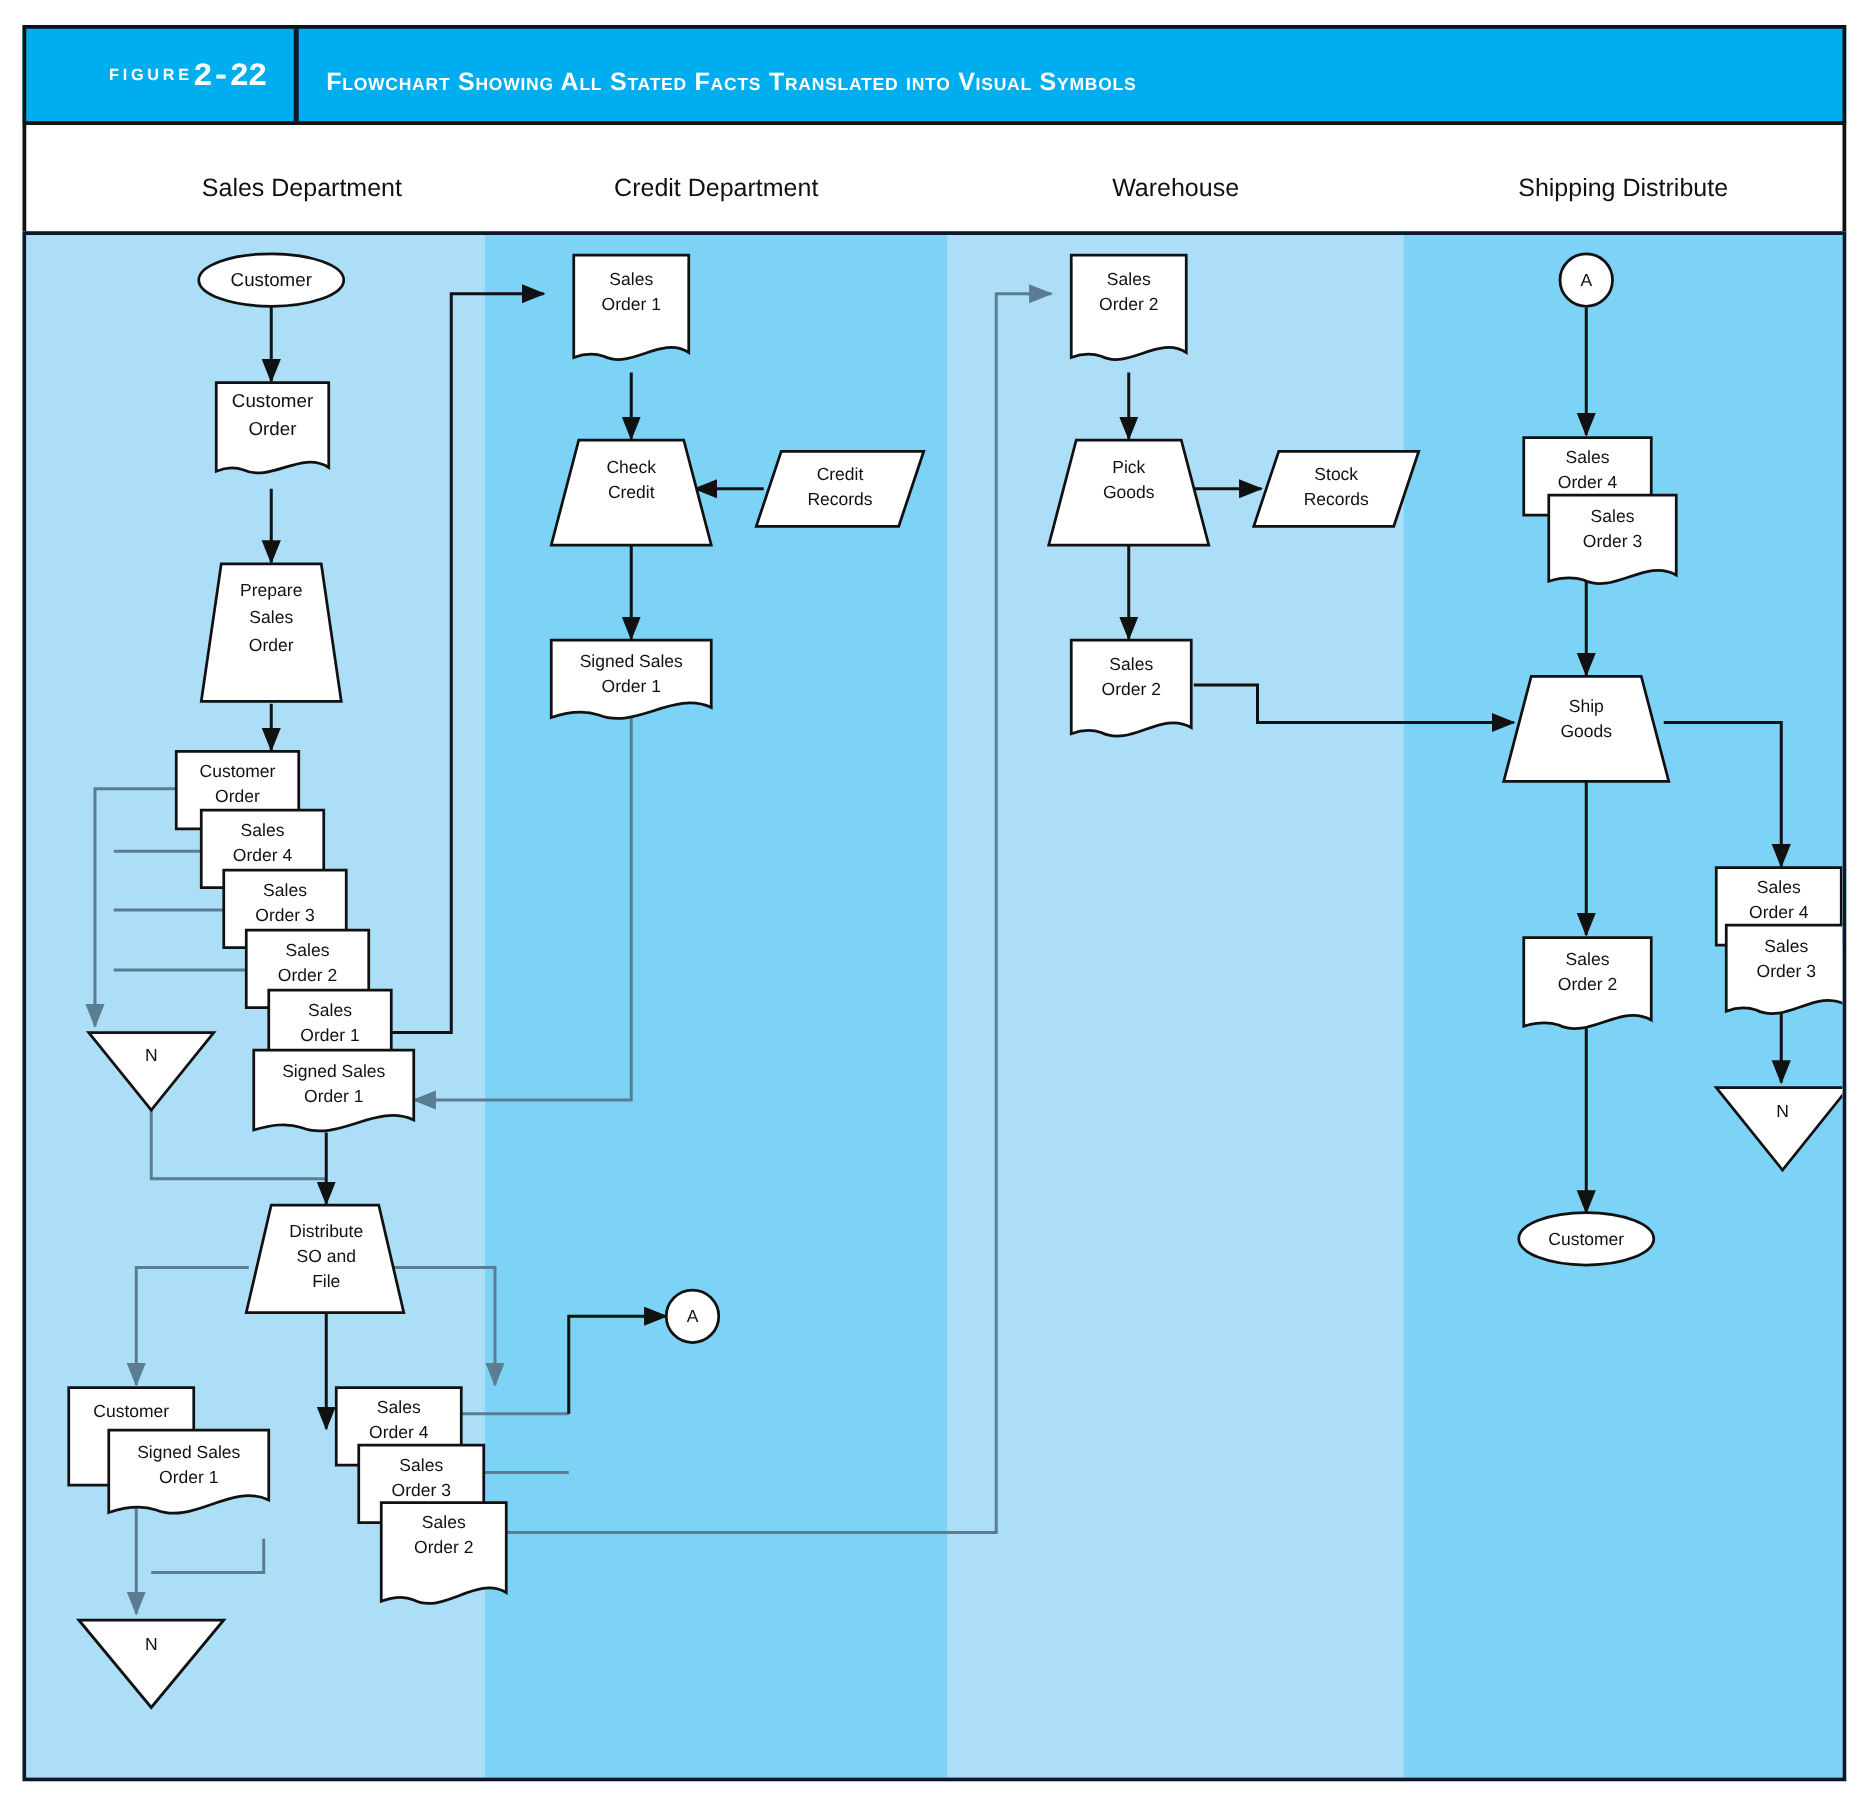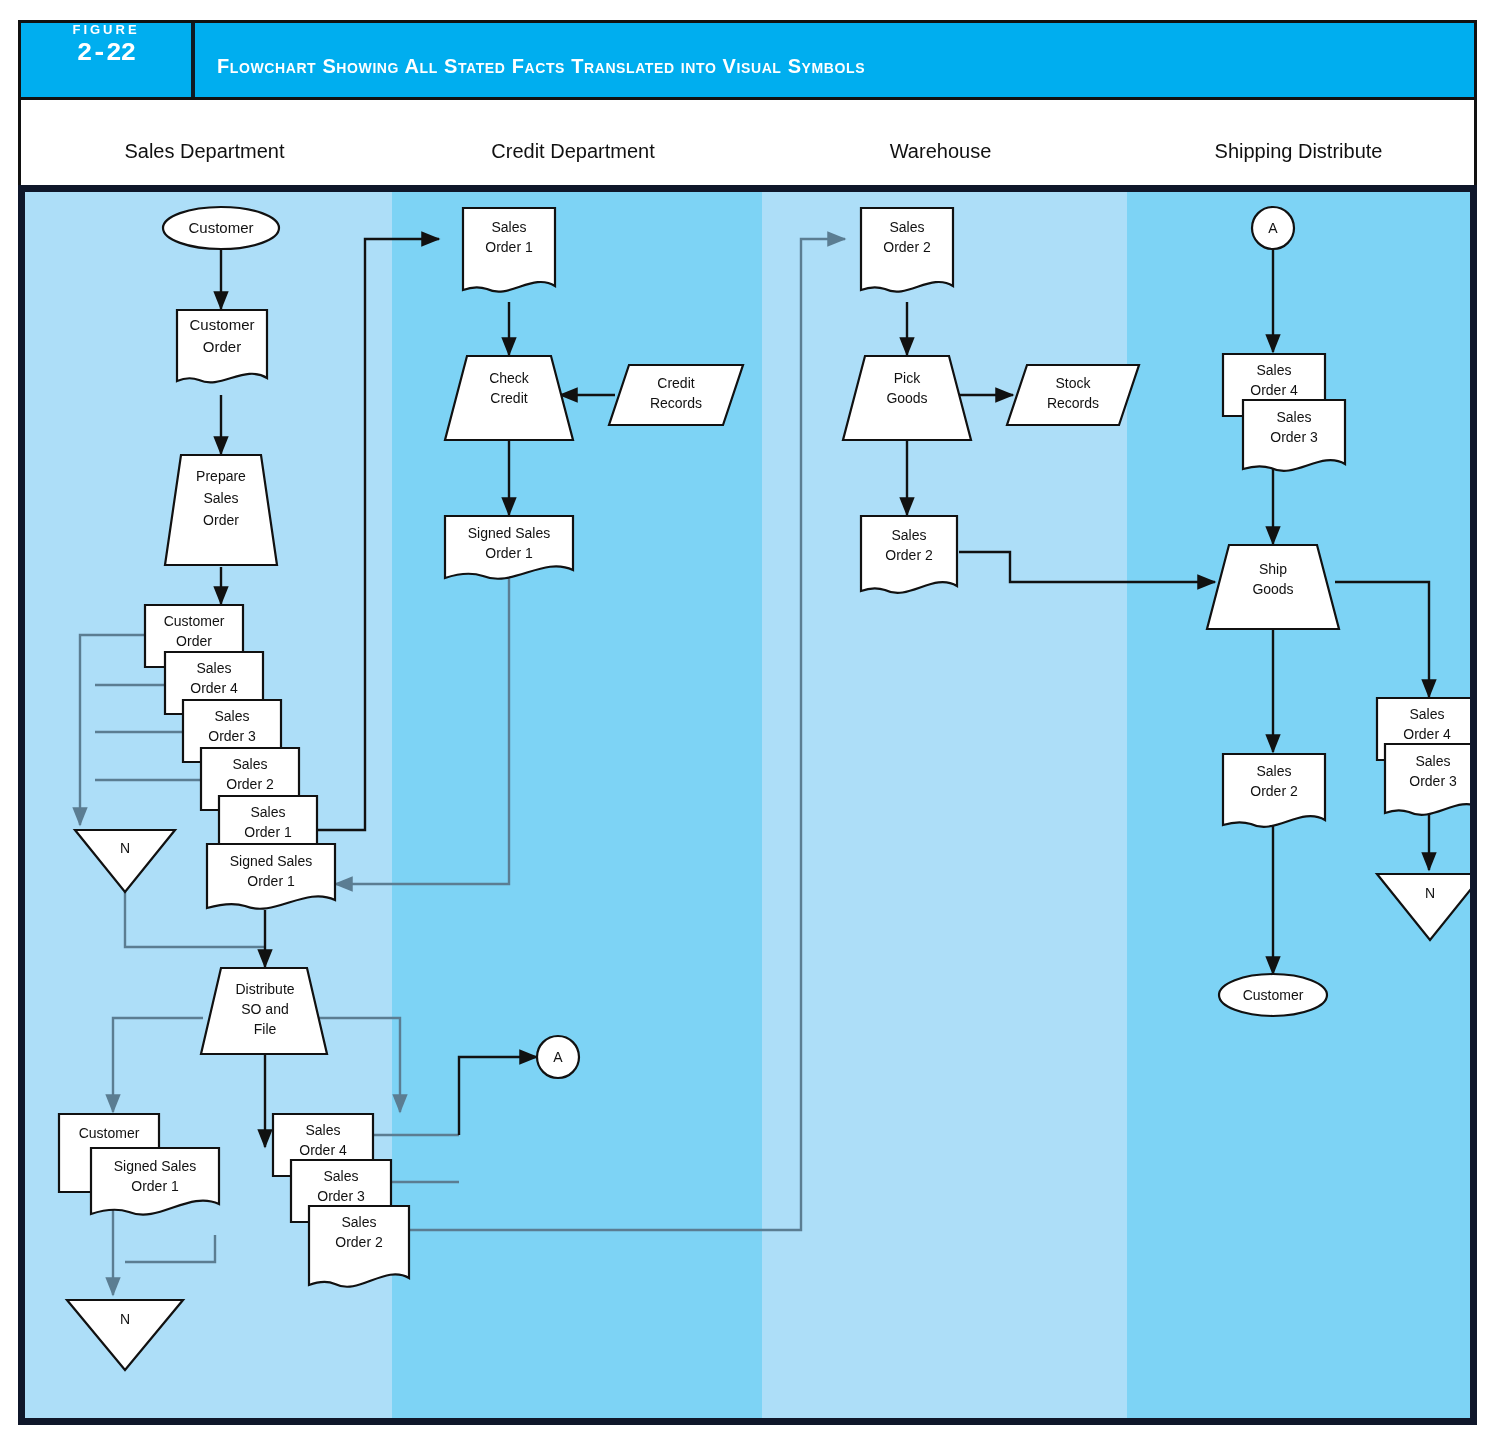--- a/index.html
+++ b/index.html
@@ -2,35 +2,35 @@
 <html><head>
 <meta charset="utf-8">
 <style>
   html,body{margin:0;padding:0;background:#ffffff;}
   body{font-family:"Liberation Sans",sans-serif;}
   #page{position:relative;width:1495px;height:1448px;background:#ffffff;overflow:hidden;}
 
   
   #figure-header{position:absolute;left:18px;top:20px;width:1459px;height:80px;
      background:#00AEEF;border:3px solid #111;box-sizing:border-box;display:flex;align-items:stretch;}
-  #figure-number-cell{width:170px;border-right:4px solid #0e1a24;display:flex;flex-direction:column;
-     align-items:center;color:#ffffff;}
+  #figure-number-cell{width:170px;border-right:4px solid #0e1a24;display:flex;flex-direction:row;
+     align-items:center;justify-content:center;color:#ffffff;padding-left:44px;}
   #figure-word{font-size:13px;font-weight:bold;letter-spacing:3px;line-height:1.1;}
   #figure-num{font-size:26px;font-weight:bold;letter-spacing:-1px;line-height:1.1;margin-top:2px;font-family:Liberation Mono, monospace;}
   #figure-title{flex:1;display:flex;align-items:center;padding-left:22px;color:#ffffff;
      font-size:20px;font-weight:bold;letter-spacing:.6px;font-variant:small-caps;margin-top:12px;}
 
   
   #column-header-strip{position:absolute;left:18px;top:100px;width:1459px;height:85px;
      background:#ffffff;border-left:3px solid #111;border-right:3px solid #111;box-sizing:border-box;}
   .col-label{position:absolute;top:40px;text-align:center;font-size:20px;color:#111;white-space:nowrap;}
 
   
   #chart-body{position:absolute;left:18px;top:185px;width:1459px;height:1240px;
-     border:7px solid #0f172a;box-sizing:border-box;background:#ADDEF8;overflow:hidden;}
+     border:3px solid #0f172a;box-sizing:border-box;background:#ADDEF8;overflow:hidden;}
   .swim-band{position:absolute;top:0;bottom:0;}
   #flow-svg{position:absolute;left:0;top:0;}
 
   .node-text{font-family:"Liberation Sans",sans-serif;font-size:15px;fill:#111;
      text-anchor:middle;dominant-baseline:middle;}
   .node-text.small{font-size:14px;}
   .shape{fill:#ffffff;stroke:#111;stroke-width:2.2;}
   .conn{stroke:#111;stroke-width:2.4;fill:none;}
   .conn.grey{stroke:#5b7d92;stroke-width:2.4;}
 </style>
@@ -41,21 +41,21 @@
 
   <div id="figure-header">
     <div id="figure-number-cell">
       <div id="figure-word">FIGURE</div>
       <div id="figure-num">2-22</div>
     </div>
     <div id="figure-title">Flowchart Showing All Stated Facts Translated into Visual Symbols</div>
   </div>
 
   <div id="column-header-strip">
-    <div class="col-label" style="left:0px;width:367px;">Sales Department</div>
+    <div class="col-label" style="left:0px;width:367px;padding-left:37px;">Sales Department</div>
     <div class="col-label" style="left:367px;width:370px;">Credit Department</div>
     <div class="col-label" style="left:737px;width:365px;">Warehouse</div>
     <div class="col-label" style="left:1102px;width:351px;">Shipping Distribute</div>
   </div>
 
   <div id="chart-body">
     <div class="swim-band" style="left:0px;width:367px;background:#ADDEF8;"></div>
     <div class="swim-band" style="left:367px;width:370px;background:#7DD3F5;"></div>
     <div class="swim-band" style="left:737px;width:365px;background:#ADDEF8;"></div>
     <div class="swim-band" style="left:1102px;width:351px;background:#7DD3F5;"></div>

